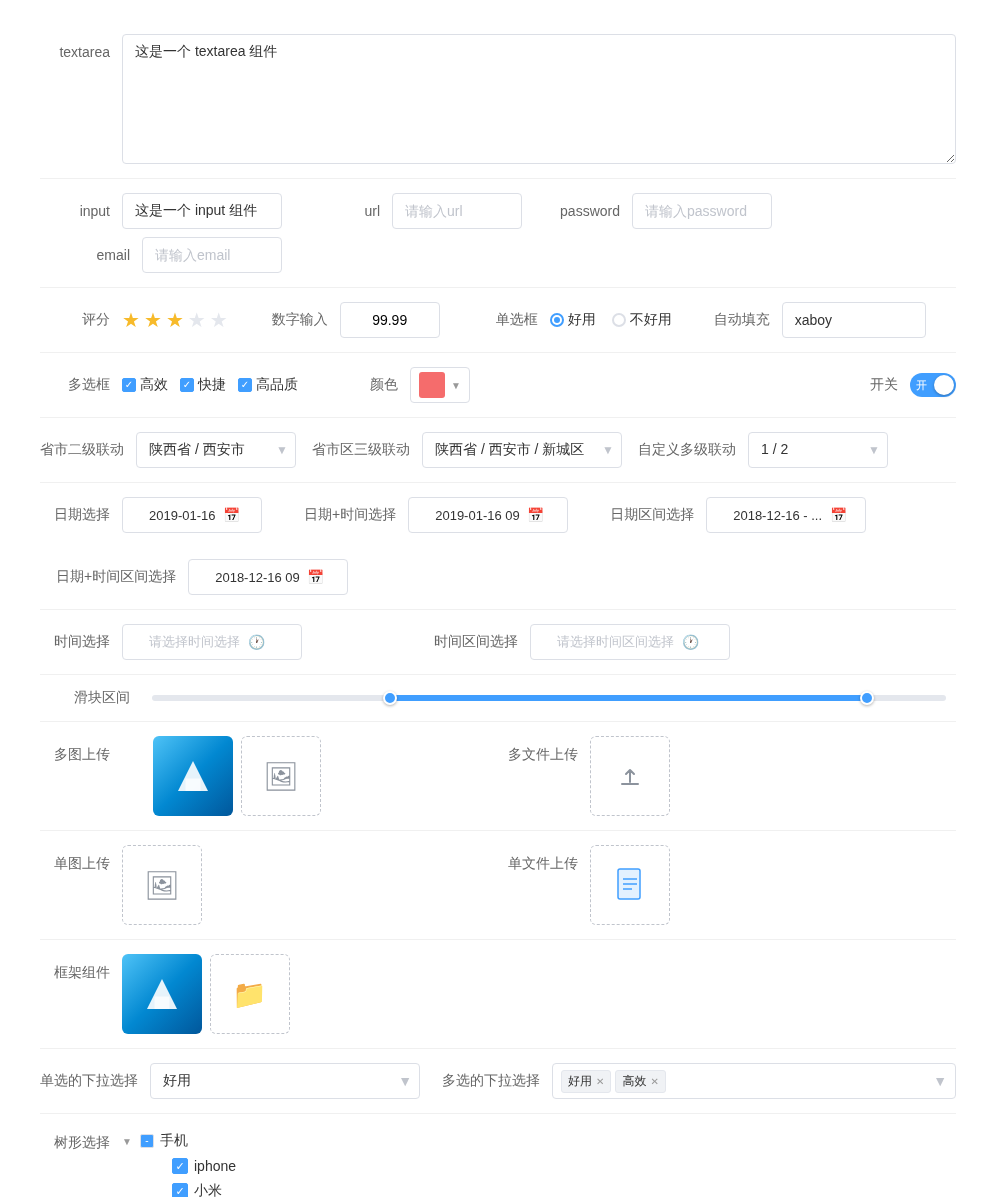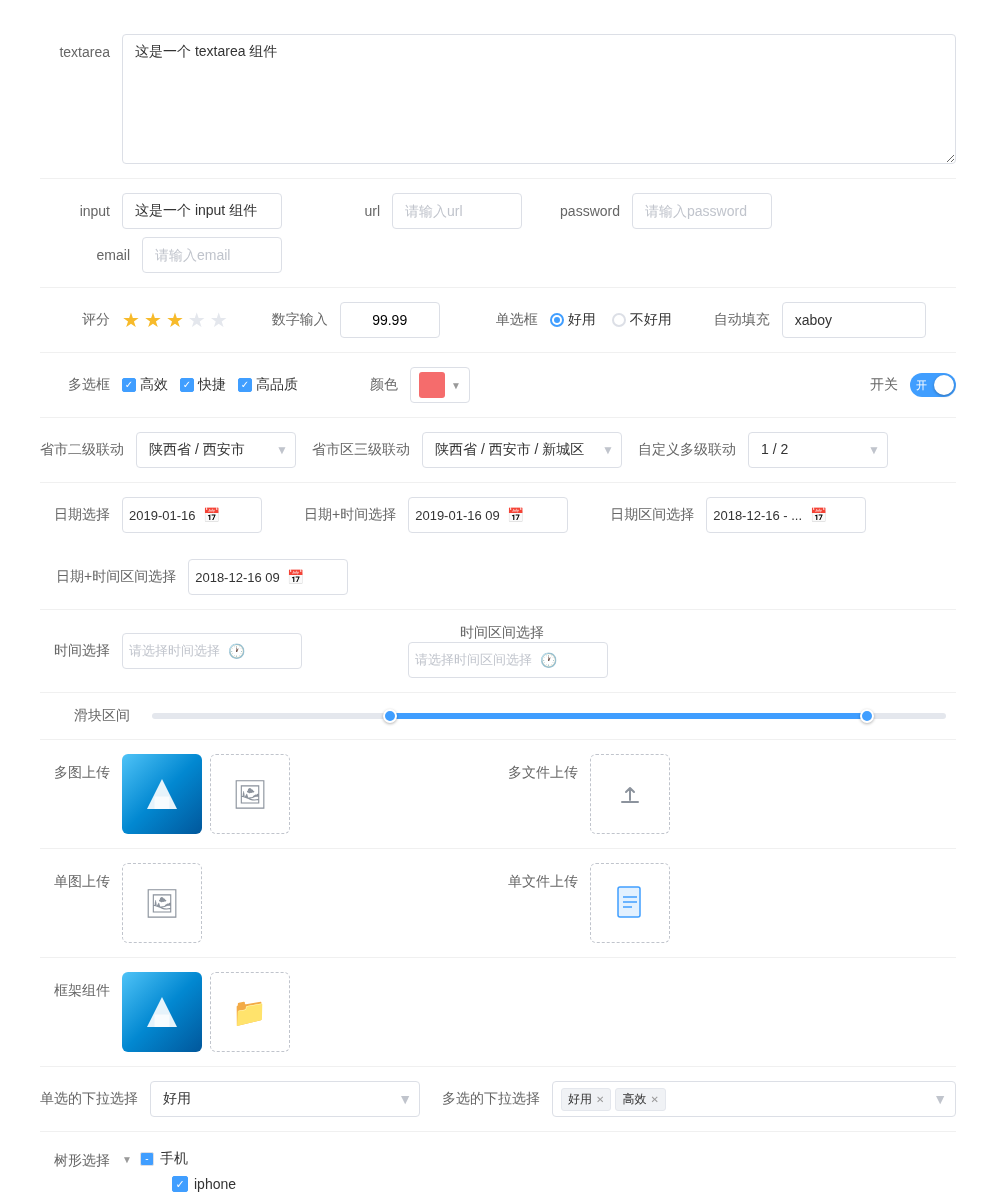--- a/index.html
+++ b/index.html
@@ -67,21 +67,21 @@
     .toggle-track { width: 46px; height: 24px; border-radius: 12px; background: #409eff; position: relative; cursor: pointer; display: flex; align-items: center; }
     .toggle-thumb { width: 20px; height: 20px; border-radius: 50%; background: #fff; position: absolute; right: 2px; box-shadow: 0 1px 3px rgba(0,0,0,0.3); }
     .toggle-on-label { color: #fff; font-size: 11px; position: absolute; left: 6px; }
 
     
     .cascader-wrap { position: relative; display: inline-flex; align-items: center; }
     .cascader-field { border: 1px solid #dcdfe6; border-radius: 4px; padding: 8px 30px 8px 12px; font-size: 14px; color: #333; height: 36px; cursor: pointer; background: #fff; min-width: 160px; }
     .cascader-arrow { position: absolute; right: 8px; color: #c0c4cc; font-size: 12px; }
 
     
-    .date-field { border: 1px solid #dcdfe6; border-radius: 4px; padding: 8px 6px; font-size: 13px; color: #333; height: 36px; display: flex; align-items: center; gap: 8px; cursor: pointer; background: #fff; white-space: nowrap; }
+    .date-field { border: 1px solid #dcdfe6; border-radius: 4px; padding: 8px 26px; font-size: 13px; color: #333; height: 36px; display: flex; align-items: center; gap: 8px; cursor: pointer; background: #fff; white-space: nowrap; }
     .date-field .cal-icon { color: #c0c4cc; font-size: 14px; }
 
     
     .slider-wrap { flex: 1; position: relative; height: 6px; background: #e4e7ed; border-radius: 3px; margin: 0 10px; }
     .slider-fill { height: 100%; background: #409eff; border-radius: 3px; }
     .slider-thumb { width: 14px; height: 14px; border-radius: 50%; background: #409eff; border: 2px solid #fff; box-shadow: 0 1px 3px rgba(0,0,0,0.3); position: absolute; top: -4px; cursor: pointer; }
 
     
     .upload-area { width: 80px; height: 80px; border: 1px dashed #c0c4cc; border-radius: 6px; display: flex; align-items: center; justify-content: center; cursor: pointer; color: #8c939d; font-size: 24px; margin-right: 8px; }
 
@@ -271,21 +271,21 @@
   </div>
 
   <div class="form-row" style="flex-wrap: wrap; gap: 12px; align-items: center;">
     <div class="row-segment">
       <span class="form-label">时间选择</span>
       <div class="date-field" style="width:180px; color:#c0c4cc;">
         <span>请选择时间选择</span>
         <span class="cal-icon">🕐</span>
       </div>
     </div>
-    <div class="row-segment" style="margin-left: 94px; flex-direction: column;">
+    <div class="row-segment" style="margin-left: 120px;">
       <span class="form-label">时间区间选择</span>
       <div class="date-field" style="width:200px; color:#c0c4cc;">
         <span>请选择时间区间选择</span>
         <span class="cal-icon">🕐</span>
       </div>
     </div>
   </div>
 
   <div class="form-row" style="align-items: center;">
     <div style="display:flex; align-items:center; flex: 1; margin-left: 20px;">
@@ -294,21 +294,21 @@
         <div style="flex:1; position:relative; height:6px; background:#e4e7ed; border-radius:3px; margin: 0 10px;">
           <div style="position:absolute; left:30%; right:10%; height:100%; background:#409eff; border-radius:3px;"></div>
           <div class="slider-thumb" style="left: calc(30% - 7px);"></div>
           <div class="slider-thumb" style="left: calc(90% - 7px);"></div>
         </div>
       </div>
     </div>
   </div>
 
   <div class="form-row" style="align-items: flex-start;">
-    <div style="display:flex; align-items:flex-start; flex: 1;">
+    <div style="display:flex; align-items:flex-start; flex: 1; gap: 31px;">
       <span class="form-label" style="margin-top:10px;">多图上传</span>
       <div style="display:flex; gap:8px;">
 
         <div class="vui-icon" style="width:80px;height:80px;border-radius:6px;">
           <svg viewBox="0 0 100 100" xmlns="http://www.w3.org/2000/svg" width="60" height="60">
             <polygon points="20,80 50,20 80,80" fill="white" opacity="0.9"></polygon>
             <rect x="35" y="55" width="30" height="25" fill="white" opacity="0.7"></rect>
           </svg>
         </div>
 

